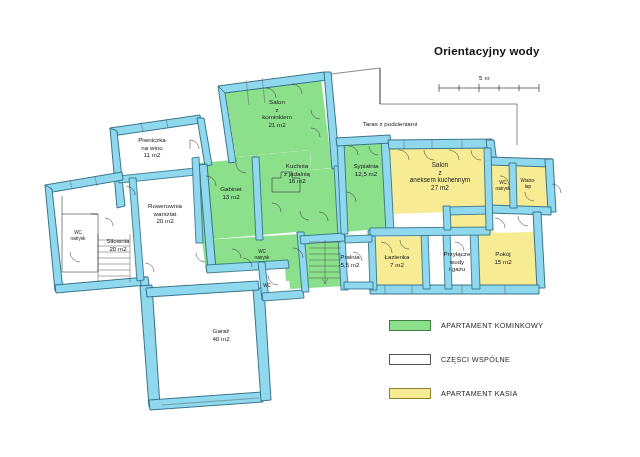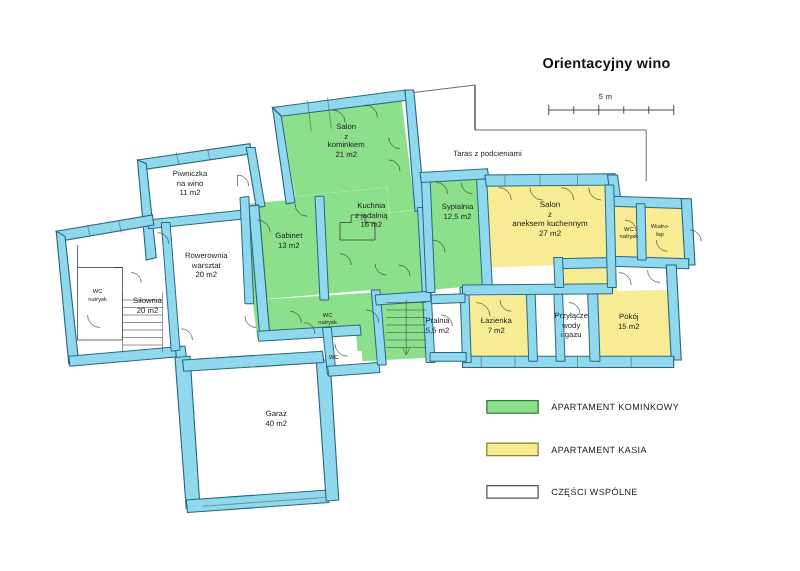--- a/index.html
+++ b/index.html
@@ -283,21 +283,21 @@
       <g class="ln-soft">
         <path d="M246,80 L249,105 M262,78 L265,103"></path>
         <path d="M141,122 L143,131 M166,119 L168,128"></path>
         <path d="M70,180 L72,189 M95,177 L97,186"></path>
         <path d="M404,140 L404,149 M432,140 L432,149 M462,140 L462,149"></path>
         <path d="M385,285 L385,294 M412,285 L412,294 M462,285 L462,294 M505,285 L505,294"></path>
       </g>
     </g>
   </svg>
 
-  <div class="ttl" id="title-block"><span>Orientacyjny wino</span><br></div>
+  <div class="ttl" id="title-block"><span>Orientacyjny wody</span><br></div>
 
   <div class="scale-wrap">
     <div class="scale-label">5 m</div>
     <svg width="104" height="20" viewBox="0 0 104 20">
       <line x1="2" y1="12" x2="102" y2="12" stroke="#333" stroke-width="0.7"></line>
       <line x1="2" y1="8" x2="2" y2="16" stroke="#333" stroke-width="0.7"></line>
       <line x1="22" y1="9" x2="22" y2="15" stroke="#333" stroke-width="0.7"></line>
       <line x1="42" y1="8" x2="42" y2="16" stroke="#333" stroke-width="0.7"></line>
       <line x1="62" y1="9" x2="62" y2="15" stroke="#333" stroke-width="0.7"></line>
       <line x1="82" y1="9" x2="82" y2="15" stroke="#333" stroke-width="0.7"></line>
@@ -352,22 +352,22 @@
       <div class="rlabel" style="left: 503px; top: 258px;">Pokój
 15 m2</div>
     </div>
 
   <div class="legend">
     <div class="legend-row">
       <span class="swatch sw-green"></span>
       <span class="legend-label">APARTAMENT KOMINKOWY</span>
     </div>
     <div class="legend-row">
+      <span class="swatch sw-white"></span>
+      <span class="legend-label">CZĘŚCI WSPÓLNE</span>
+    </div>
+    <div class="legend-row">
       <span class="swatch sw-yellow"></span>
       <span class="legend-label">APARTAMENT KASIA</span>
     </div>
-    <div class="legend-row">
-      <span class="swatch sw-white"></span>
-      <span class="legend-label">CZĘŚCI WSPÓLNE</span>
-    </div>
   </div>
 
 </div>
 
 </body></html>

